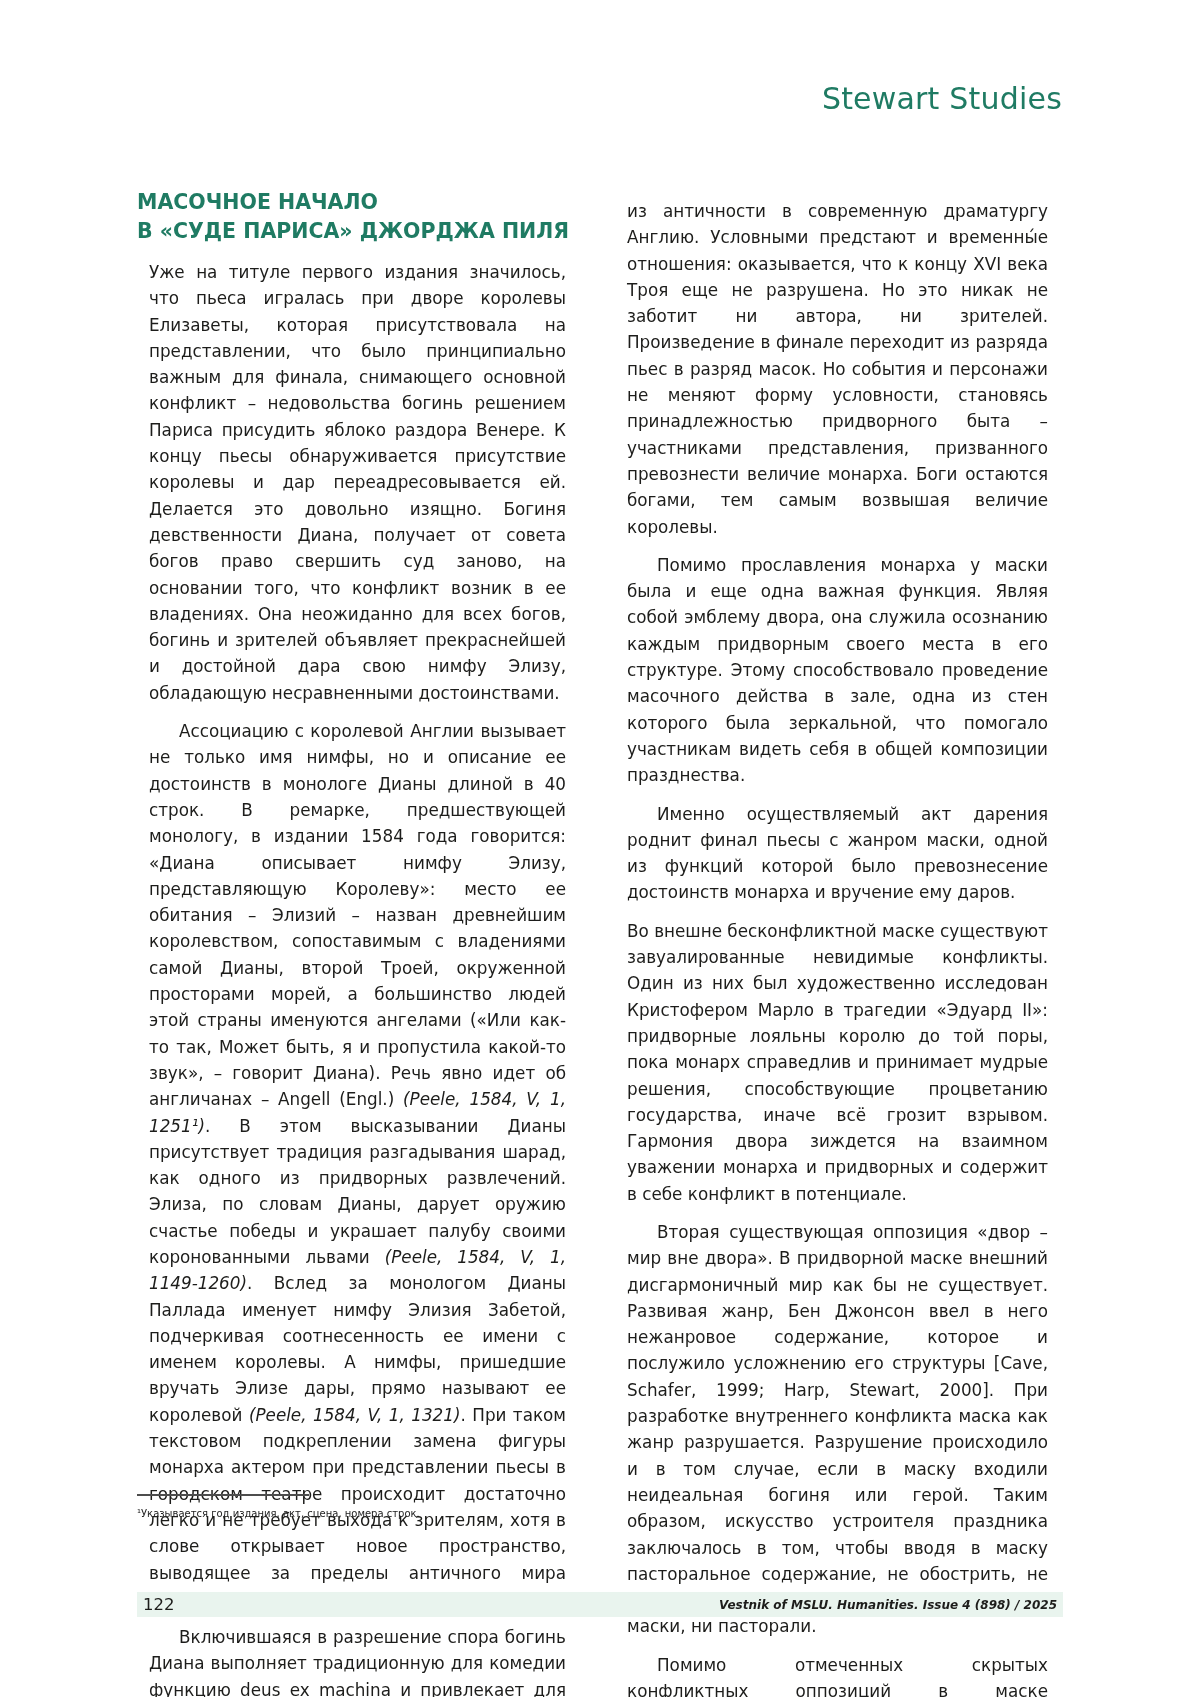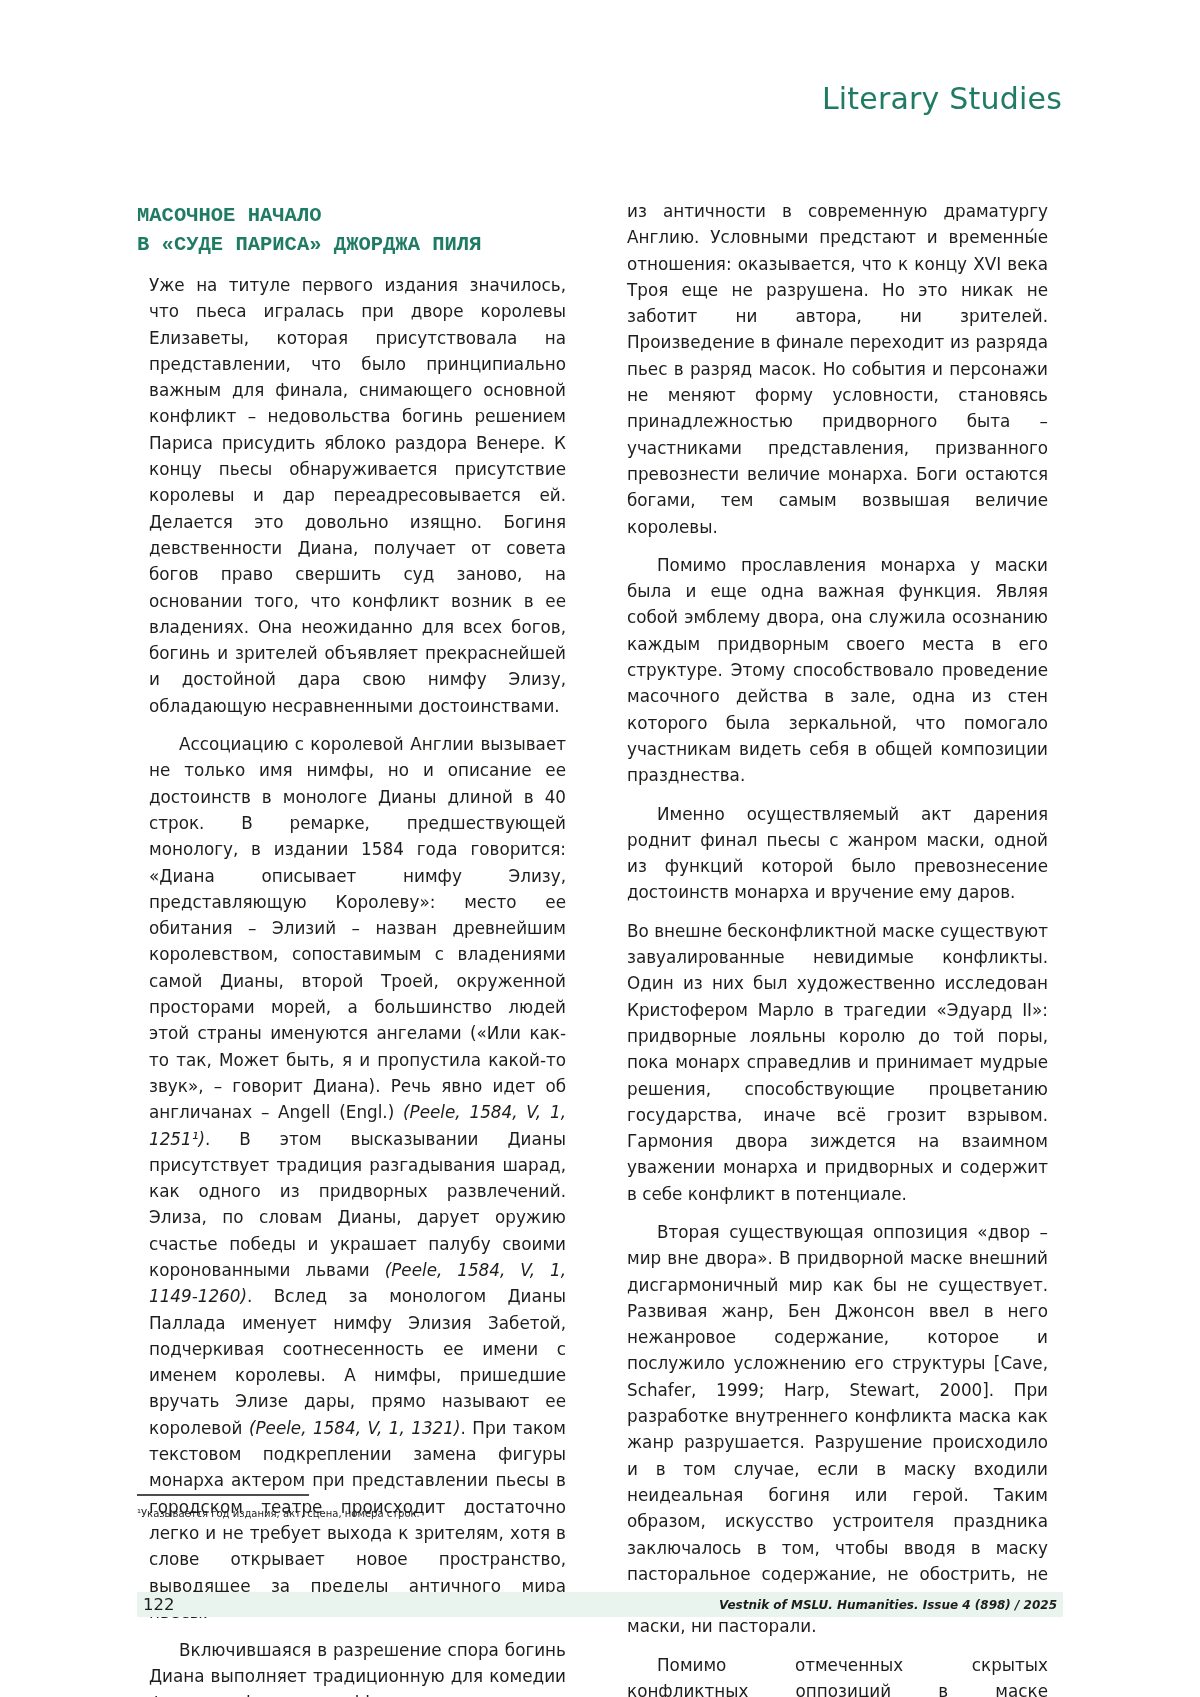--- a/index.html
+++ b/index.html
@@ -10,42 +10,42 @@
   .running-head{
     position:absolute;top:82px;right:138px;
     font-size:30px;line-height:34px;color:var(--accent,#1f7b63);letter-spacing:.2px;
   }
   .col{position:absolute;top:186px;font-size:16.8px;line-height:26.3px;text-align:justify;}
   #col-left{left:137px;width:441px;}
   #col-right{left:615px;width:445px;}
   .col p{margin:12px;text-indent:0;}
   .col p.indent{text-indent:30px;}
   .col h2{
-    margin:15px 0 13px 0;font-size:20.5px;line-height:29px;
-    color:var(--accent,#1f7b63);font-weight:bold;text-align:left;font-family:Liberation Mono, monospace;
+    margin:2px 0 13px 0;font-size:20.5px;line-height:29px;
+    color:var(--accent,#1f7b63);font-weight:bold;text-align:left;
   }
   .col h3{margin:31px 0 27px 0;font-size:18px;line-height:24px;font-weight:bold;text-align:left;}
   .it{font-style:italic;}
   .footnote-area{position:absolute;left:137px;top:1494px;width:441px;color:#222;}
   .footnote-rule{width:172px;height:2px;background:#4d4d4d;margin:0 0 9px 0;}
   .footnote-text{font-size:10px;line-height:18px;text-align:left;}
   .footer-band{
     position:absolute;left:137px;top:1592px;width:926px;height:25px;
     background:var(--band,#e9f4ee);display:flex;align-items:center;justify-content:space-between;
     padding:0 6px;box-sizing:border-box;
   }
   .page-number{font-size:16.5px;color:#1d1d1b;}
   .journal-ref{font-size:12px;font-weight:bold;font-style:italic;color:#1d1d1b;}
 </style>
 </head>
 <body>
 
 <div class="page">
 
-  <div class="running-head">Literary Studies</div>
+  <div class="running-head">Stewart Studies</div>
 
   <div class="col" id="col-left">
       <h2>МАСОЧНОЕ НАЧАЛО<br>В «СУДЕ ПАРИСА» ДЖОРДЖА ПИЛЯ</h2>
       <p><span>Уже на титуле первого издания значилось, что пьеса игралась при дворе королевы Елизаветы, которая присутствовала на представлении, что было принципиально важным для финала, снимающего основной конфликт – недовольства богинь решением Париса присудить яблоко раздора Венере. К концу пьесы обнаруживается присутствие королевы и дар переадресовывается ей. Делается это довольно изящно. Богиня девственности Диана, получает от совета богов право свершить суд заново, на основании того, что конфликт возник в ее владениях. Она неожиданно для всех богов, богинь и зрителей объявляет прекраснейшей и достойной дара свою нимфу Элизу, обладающую несравненными достоинствами.</span></p>
       <p class="indent"><span>Ассоциацию с королевой Англии вызывает не только имя нимфы, но и описание ее достоинств в монологе Дианы длиной в 40 строк. В ремарке, предшествующей монологу, в издании 1584 года говорится: «Диана описывает нимфу Элизу, представляющую Королеву»: место ее обитания – Элизий – назван древнейшим королевством, сопоставимым с владениями самой Дианы, второй Троей, окруженной просторами морей, а большинство людей этой страны именуются ангелами («Или как-то так, Может быть, я и пропустила какой-то звук», – говорит Диана). Речь явно идет об англичанах – Angell (Engl.) </span><span class="it">(Peele, 1584, V, 1, 1251¹)</span><span>. В этом высказывании Дианы присутствует традиция разгадывания шарад, как одного из придворных развлечений. Элиза, по словам Дианы, дарует оружию счастье победы и украшает палубу своими коронованными львами </span><span class="it">(Peele, 1584, V, 1, 1149-1260)</span><span>. Вслед за монологом Дианы Паллада именует нимфу Элизия Забетой, подчеркивая соотнесенность ее имени с именем королевы. А нимфы, пришедшие вручать Элизе дары, прямо называют ее королевой </span><span class="it">(Peele, 1584, V, 1, 1321)</span><span>. При таком текстовом подкреплении замена фигуры монарха актером при представлении пьесы в городском театре происходит достаточно легко и не требует выхода к зрителям, хотя в слове открывает новое пространство, выводящее за пределы античного мира пьесы.</span></p>
       <p class="indent"><span>Включившаяся в разрешение спора богинь Диана выполняет традиционную для комедии функцию deus ex machina и привлекает для установления мирных отношений новые силы. Именно здесь античным богам открывается новый мир с неизвестными пространствами и отношениями. Пьеса переходит в совершенно иное пространство</span></p>
     </div>
   <div class="col" id="col-right">
       <p><span>из античности в современную драматургу Англию. Условными предстают и временны́е отношения: оказывается, что к концу XVI века Троя еще не разрушена. Но это никак не заботит ни автора, ни зрителей. Произведение в финале переходит из разряда пьес в разряд масок. Но события и персонажи не меняют форму условности, становясь принадлежностью придворного быта – участниками представления, призванного превознести величие монарха. Боги остаются богами, тем самым возвышая величие королевы.</span></p>
       <p class="indent"><span>Помимо прославления монарха у маски была и еще одна важная функция. Являя собой эмблему двора, она служила осознанию каждым придворным своего места в его структуре. Этому способствовало проведение масочного действа в зале, одна из стен которого была зеркальной, что помогало участникам видеть себя в общей композиции празднества.</span></p>

